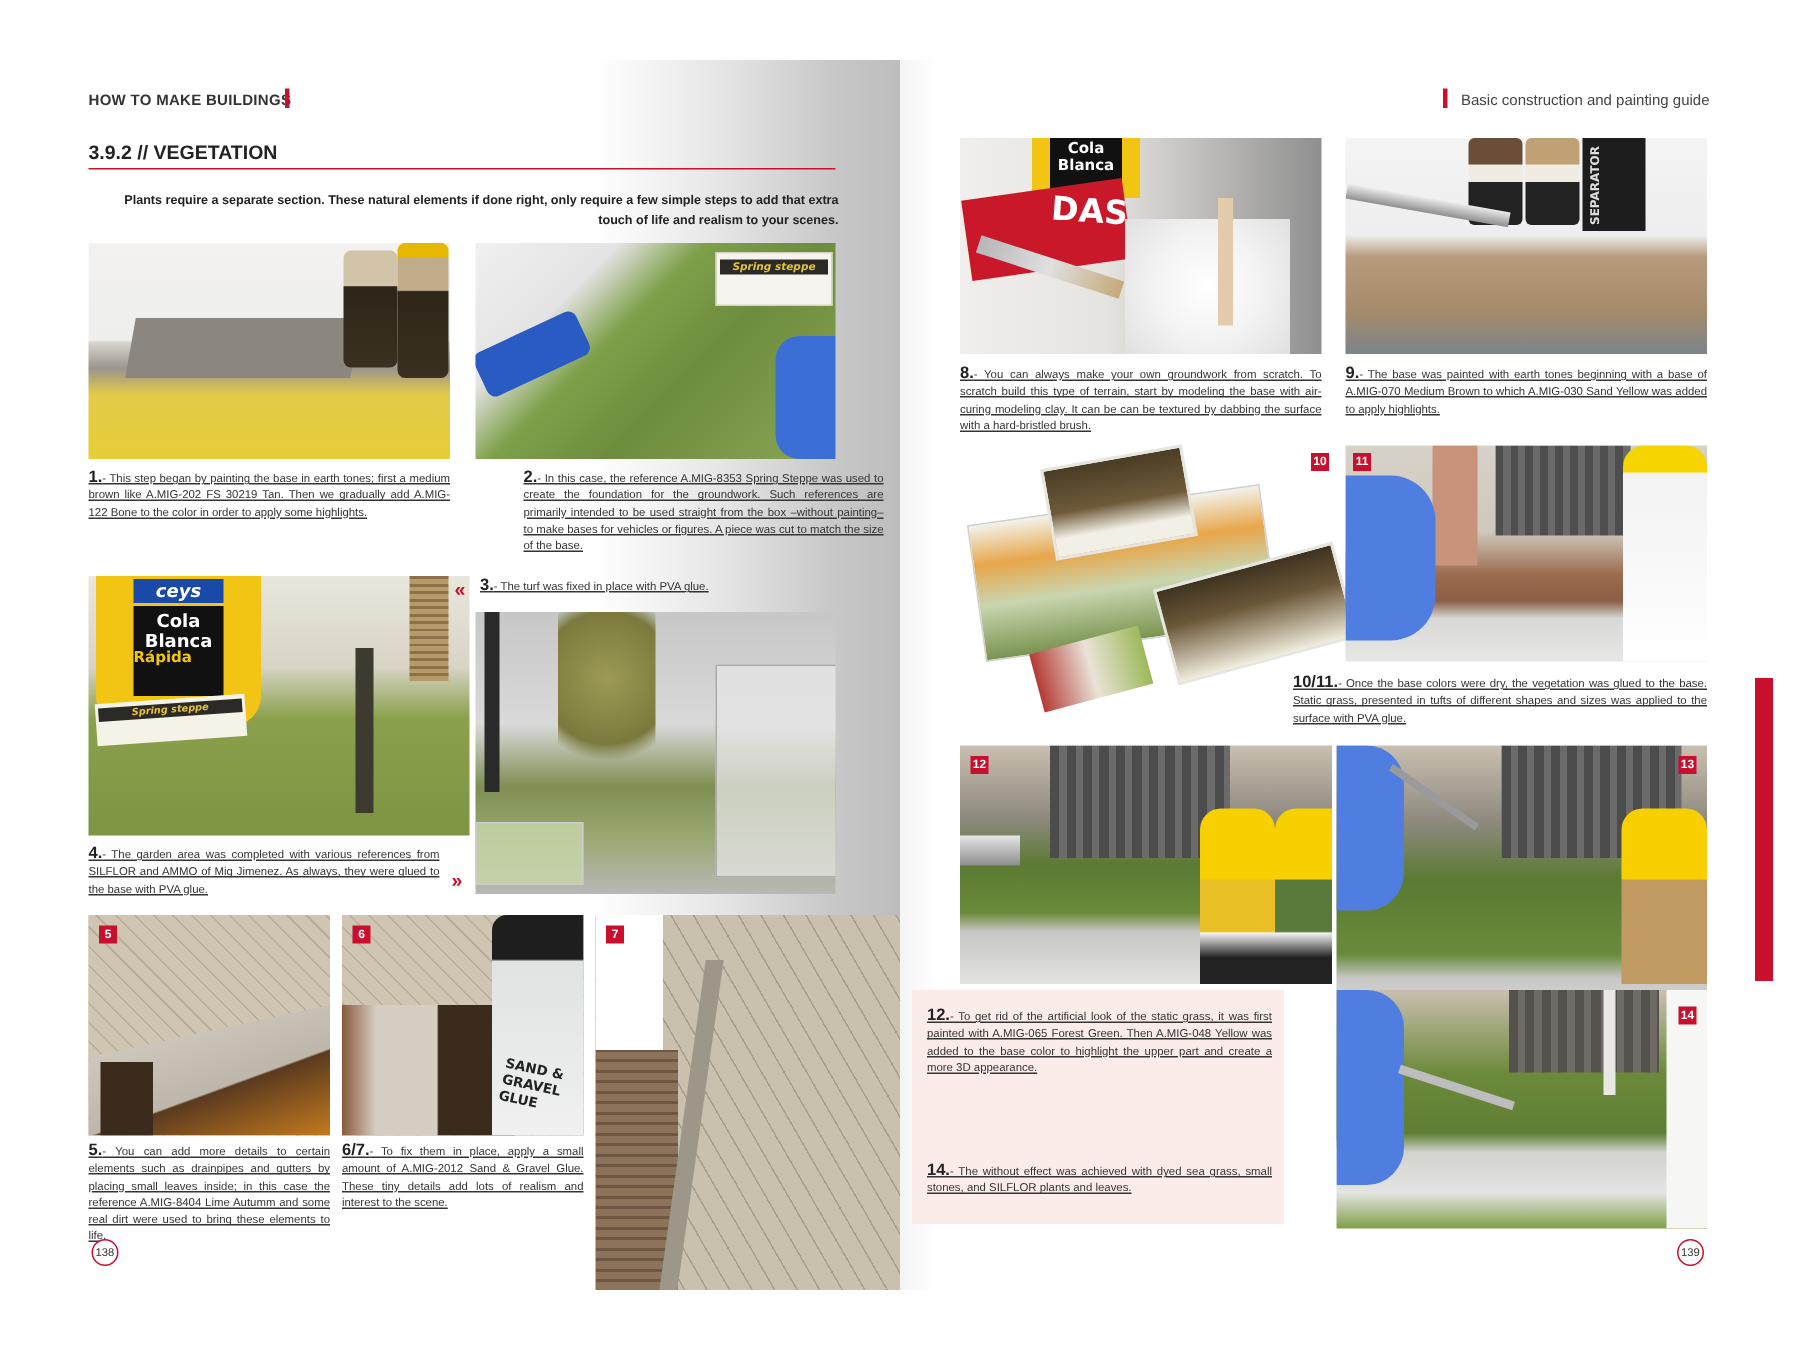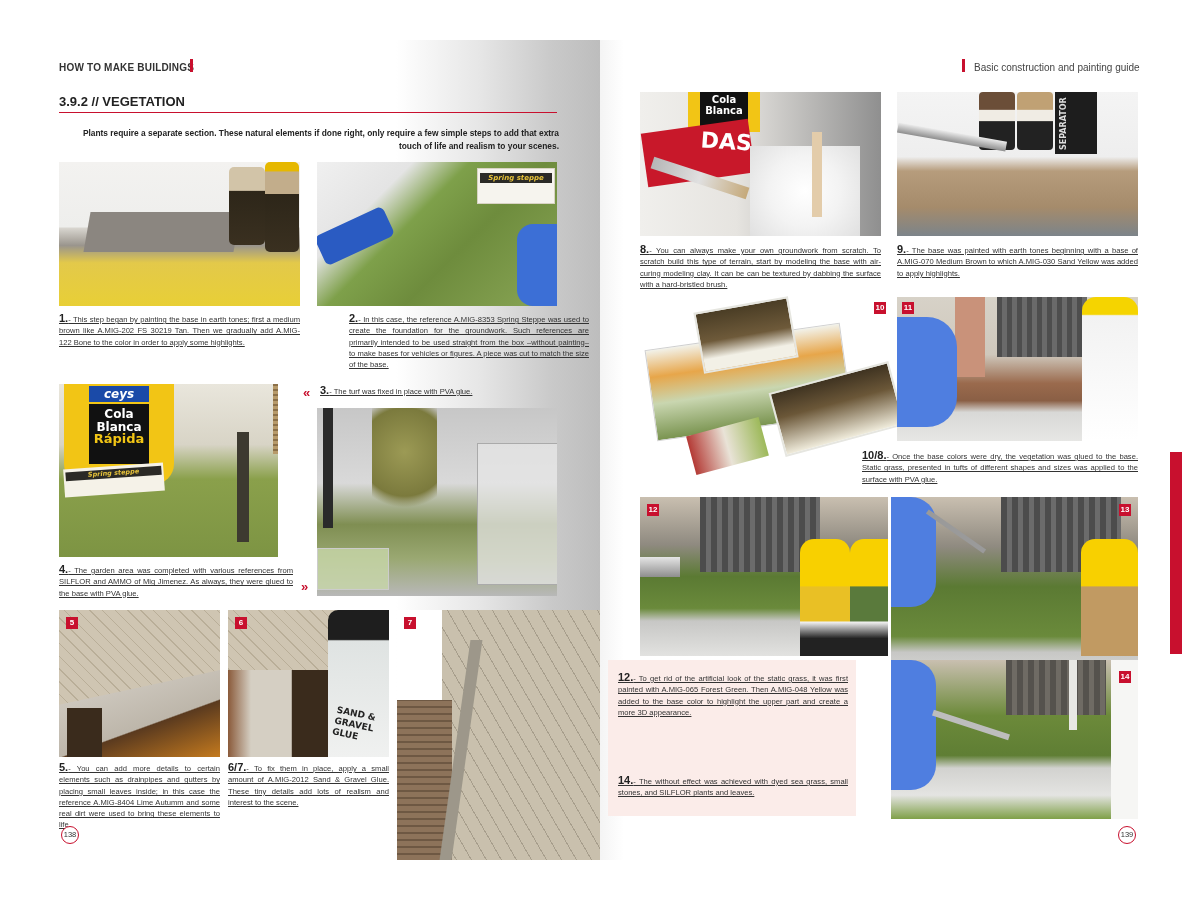--- a/index.html
+++ b/index.html
@@ -48,27 +48,27 @@
   <div class="abs" style="left:160px;top:6px;width:76px;height:34px;background:#f6f4ee;border:1px solid #d8d3c4;">
     <div class="abs lbl" style="left:2px;top:4px;width:72px;height:10px;background:#2b2a26;color:#e6c23a;font-size:7px;line-height:10px;text-align:center;font-style:italic;">Spring steppe</div>
   </div>
   <div class="abs" style="left:0;top:58px;width:75px;height:32px;background:#2a5bc2;border-radius:6px;transform:rotate(-25deg);"></div>
   <div class="abs" style="left:200px;top:62px;width:40px;height:82px;background:#3c6fd6;border-radius:16px 0 0 16px;"></div>
 </div>
 
 <div class="abs cap" style="left:59px;top:313px;width:241px;"><b class="n">1.</b><span>- This step began by painting the base in earth tones; first a medium brown like A.MIG-202 FS 30219 Tan. Then we gradually add A.MIG-122 Bone to the color in order to apply some highlights.</span></div>
 <div class="abs cap" style="left:317px;top:313px;width:240px;margin-left:32px;"><b class="n">2.</b><span>- In this case, the reference A.MIG-8353 Spring Steppe was used to create the foundation for the groundwork. Such references are primarily intended to be used straight from the box –without painting– to make bases for vehicles or figures. A piece was cut to match the size of the base.</span></div>
 
-<div class="abs photo" style="left:59px;top:384px;width:219px;height:173px;background:linear-gradient(180deg,#e9e6dc 0%,#d8d4c6 35%,#8aa04b 55%,#7d9443 100%);">
+<div class="abs photo" style="left:59px;top:384px;width:254px;height:173px;background:linear-gradient(180deg,#e9e6dc 0%,#d8d4c6 35%,#8aa04b 55%,#7d9443 100%);">
   <div class="abs" style="left:5px;top:0;width:110px;height:100px;background:#f2c515;border-radius:0 0 20px 20px;">
     <div class="abs lbl" style="left:25px;top:2px;width:60px;height:16px;background:#1a4aa8;color:#fff;font-size:12px;line-height:16px;text-align:center;font-style:italic;">ceys</div>
     <div class="abs" style="left:25px;top:20px;width:60px;height:60px;background:#111;">
       <div class="lbl" style="color:#fff;font-size:12px;text-align:center;line-height:13px;margin-top:4px;">Cola</div>
       <div class="lbl" style="color:#fff;font-size:12px;text-align:center;line-height:13px;">Blanca</div>
-      <div class="lbl" style="color:#f2c515;font-size:13px;text-align:center;line-height:10px;">Rápida</div>
+      <div class="lbl" style="color:#f2c515;font-size:10px;line-height:10px;">Rápida</div>
     </div>
   </div>
   <div class="abs" style="left:5px;top:82px;width:100px;height:28px;background:#f5f2e8;transform:rotate(-4deg);">
     <div class="abs lbl" style="left:2px;top:3px;width:96px;height:9px;background:#2b2a26;color:#e6c23a;font-size:6.5px;line-height:9px;text-align:center;font-style:italic;">Spring steppe</div>
   </div>
   <div class="abs" style="left:178px;top:48px;width:12px;height:110px;background:#3d3a30;"></div>
   <div class="abs" style="left:214px;top:0;width:26px;height:70px;background:repeating-linear-gradient(0deg,#b79a6a 0 3px,#8c7048 3px 5px);"></div>
 </div>
 
 <div class="abs chev" style="left:303px;top:386px;">«</div>
@@ -147,21 +147,21 @@
 </div>
 
 <div class="abs photo" style="left:897px;top:297px;width:241px;height:144px;background:linear-gradient(180deg,#d7d2c8 0%,#cfc8bc 40%,#9a6a4d 60%,#8a5f45 72%,#d8d8d6 80%,#e7e7e5 100%);">
   <div class="abs" style="left:58px;top:0;width:30px;height:80px;background:#c9927a;"></div>
   <div class="abs" style="left:100px;top:0;width:90px;height:60px;background:repeating-linear-gradient(90deg,#4e4e4e 0 5px,#6a6a6a 5px 10px);"></div>
   <div class="abs" style="left:0;top:20px;width:60px;height:110px;background:#4f7ee0;border-radius:0 30px 30px 0;"></div>
   <div class="abs" style="left:185px;top:0;width:56px;height:144px;background:linear-gradient(180deg,#f5d400 0%,#f5d400 12%,#f2f2f2 13%,#ffffff 100%);border-radius:14px 14px 0 0;"></div>
   <div class="abs badge" style="left:5px;top:5px;">11</div>
 </div>
 
-<div class="abs cap" style="left:862px;top:450px;width:276px;"><b class="n">10/8.</b><span>- Once the base colors were dry, the vegetation was glued to the base. Static grass, presented in tufts of different shapes and sizes was applied to the surface with PVA glue.</span></div>
+<div class="abs cap" style="left:862px;top:450px;width:276px;"><b class="n">10/11.</b><span>- Once the base colors were dry, the vegetation was glued to the base. Static grass, presented in tufts of different shapes and sizes was applied to the surface with PVA glue.</span></div>
 
 <div class="abs side-tab" style="left:1170px;top:452px;width:12px;height:202px;"></div>
 
 <div class="abs photo" style="left:640px;top:497px;width:248px;height:159px;background:linear-gradient(180deg,#c9bfb0 0%,#8f8a80 30%,#5b7a33 50%,#6a8a3b 70%,#c7c7c5 78%,#e2e2e0 100%);">
   <div class="abs" style="left:60px;top:0;width:120px;height:75px;background:repeating-linear-gradient(90deg,#4c4c4c 0 6px,#6b6b6b 6px 11px);"></div>
   <div class="abs" style="left:160px;top:42px;width:50px;height:117px;background:linear-gradient(180deg,#f8d000 0%,#f8d000 40%,#e9c025 41%,#e9c025 70%,#f2f2f2 71%,#222 85%);border-radius:14px 14px 0 0;"></div>
   <div class="abs" style="left:210px;top:42px;width:38px;height:117px;background:linear-gradient(180deg,#f8d000 0%,#f8d000 40%,#5a7a3c 41%,#5a7a3c 70%,#f2f2f2 71%,#222 85%);border-radius:14px 0 0 0;"></div>
   <div class="abs" style="left:0;top:60px;width:40px;height:20px;background:linear-gradient(180deg,#e5e5e5,#8e8e8e);"></div>
   <div class="abs badge" style="left:7px;top:7px;">12</div>
 </div>

